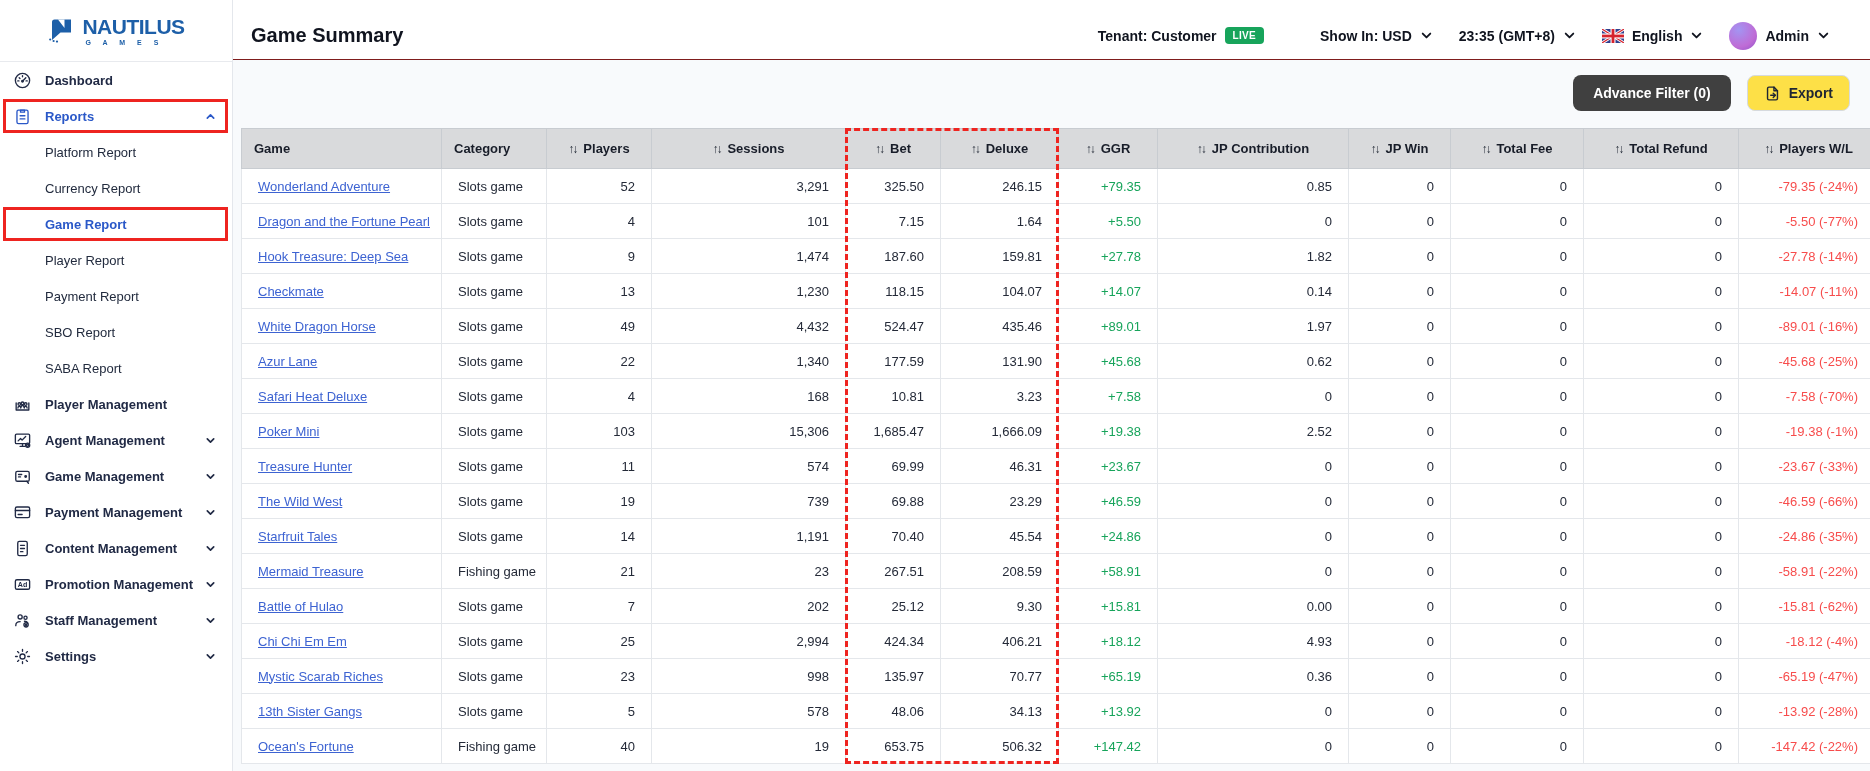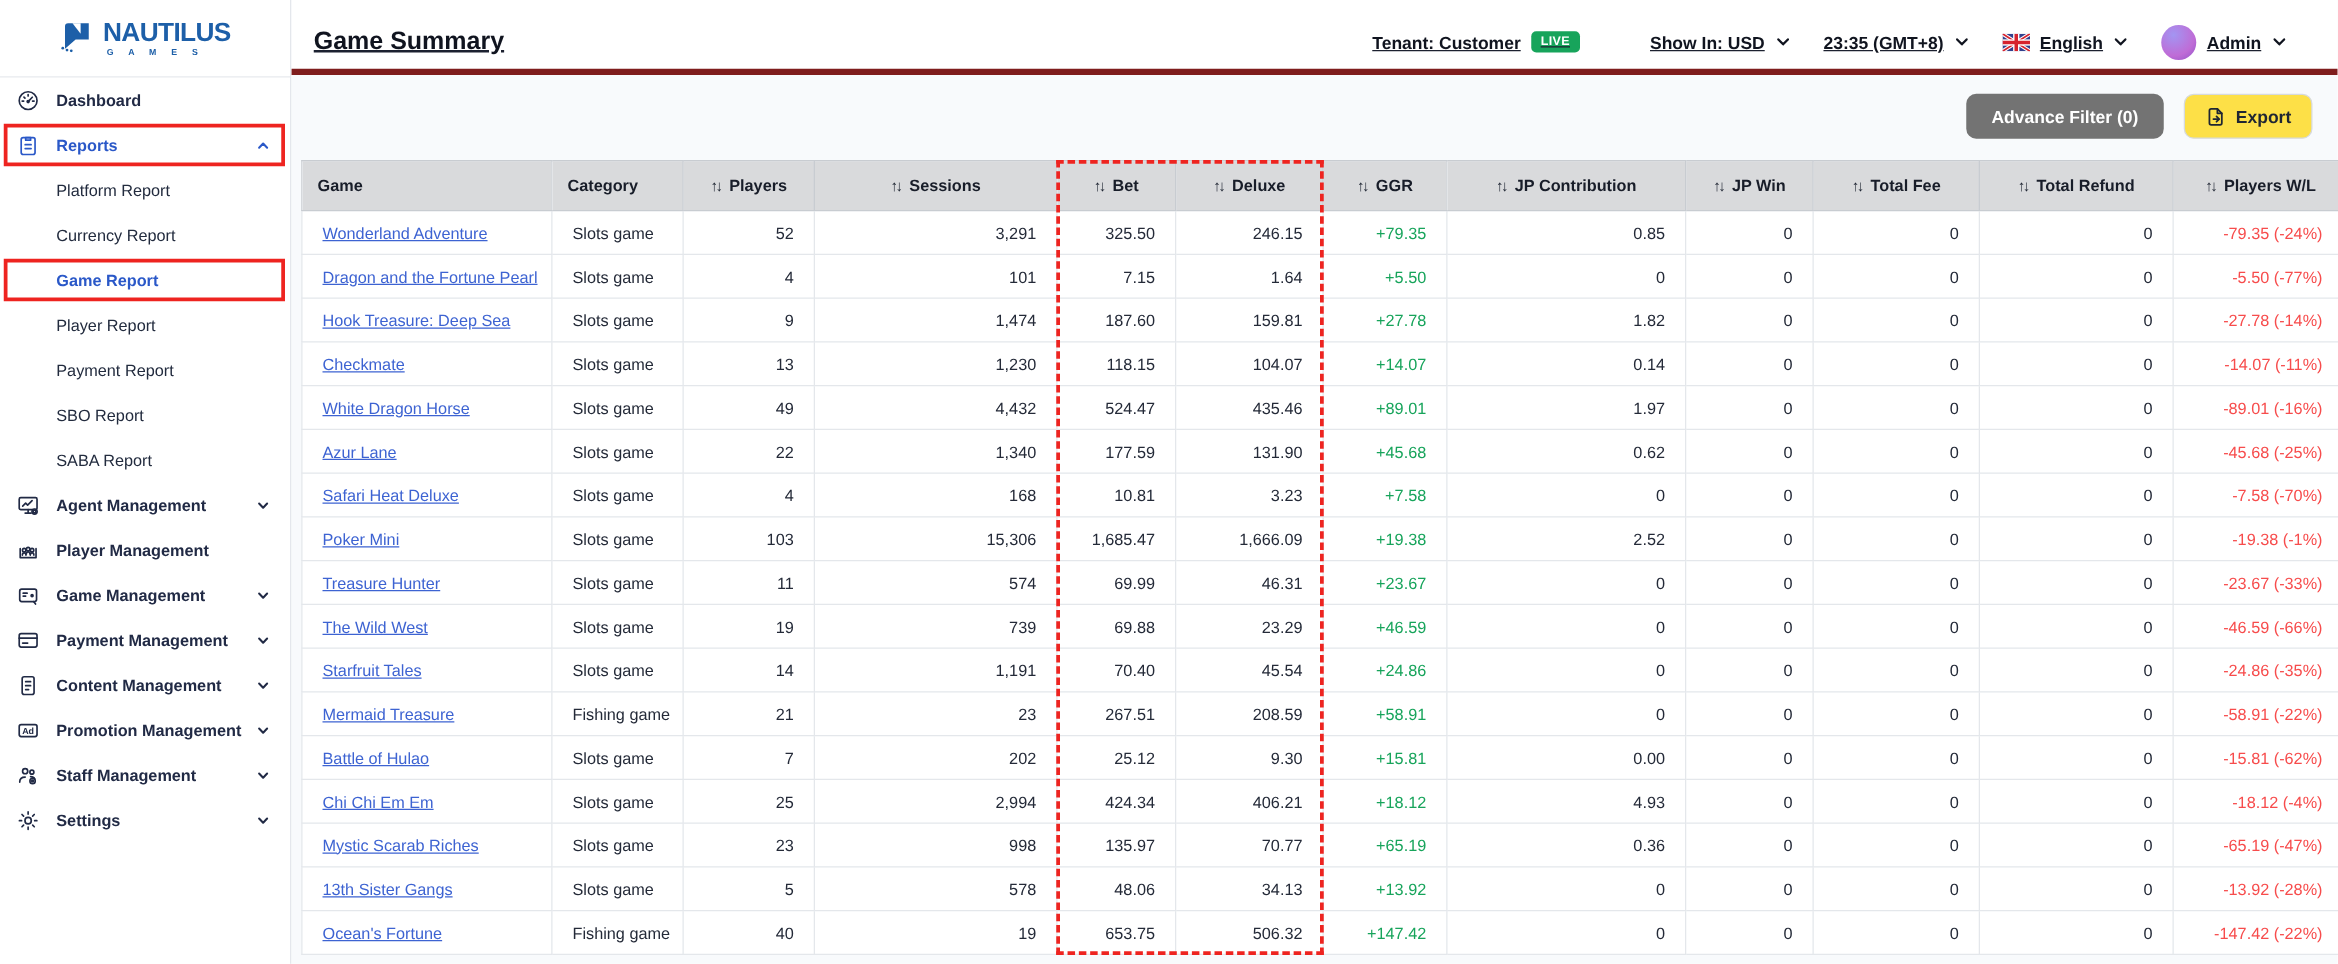--- a/index.html
+++ b/index.html
@@ -25,39 +25,39 @@
   .nav-chevron { margin-left:auto; display:flex; align-items:center; }
   .nav-item.active { color:#2a58c8; }
   .nav-sub { position:relative; height:36px; display:flex; align-items:center;
     padding-left:45px; font-size:13px; color:#222b3e; cursor:pointer; white-space:nowrap; }
   .nav-sub.active { color:#2a58c8; font-weight:700; }
   .red-box { position:absolute; left:3px; right:4px; top:1px; bottom:1px;
     border:3px solid #ee2420; pointer-events:none; }
 
   
   .main { position:absolute; left:233px; top:0; right:0; bottom:0; background:#f8fafc; }
-  .topbar { height:60px; background:#fff; border-bottom:5px solid #7f1d1d;
-    display:flex; align-items:center; padding:12px 40px 0 18px;text-decoration:underline; }
+  .topbar { height:60px; background:#fff; border-bottom:1px solid #7f1d1d;
+    display:flex; align-items:center; padding:12px 40px 0 18px; }
   .page-title { font-size:20px; font-weight:700; color:#10141f; }
   .topbar-right { margin-left:auto; display:flex; align-items:center; gap:26px;
     font-size:14px; font-weight:700; color:#10141f; }
   .tb-group { display:flex; align-items:center; gap:8px; white-space:nowrap; }
   .tenant-group { margin-right:30px; }
   .live-badge { background:#17a45b; color:#fff; font-size:10px; font-weight:700;
     padding:3px 8px; border-radius:4px; letter-spacing:.3px; }
   .chev { display:flex; align-items:center; }
   .avatar { width:28px; height:28px; border-radius:50%;
     background:radial-gradient(circle at 35% 28%, #a395f2, #bf6cd6 62%, #8f52c9); }
   .flag { display:flex; align-items:center; }
 
   
   .toolbar { position:absolute; top:75px; right:20px; display:flex; gap:16px; }
   .btn { height:36px; display:flex; align-items:center; border-radius:8px;
     font-size:14px; font-weight:700; cursor:pointer; }
-  .btn-primary { background:#737373; color:#fff; padding:0 20px; border:none; }
+  .btn-primary { background:#404040; color:#fff; padding:0 20px; border:none; }
   .btn-secondary { background:#fde047; color:#1f2633; padding:0 16px;
     border:1px solid #d6dade; gap:8px; }
 
   
   .table-wrap { position:absolute; left:8px; top:128px; width:1637px; }
   table { border-collapse:collapse; table-layout:fixed; width:1637px; background:#fff; }
   th { background:#d9dadc; height:40px; font-size:13px; font-weight:700;
     color:#181d29; border:1px solid #c8ccd1; padding:0 12px; white-space:nowrap; overflow:hidden; }
   td { height:35px; font-size:13px; color:#242a38; border:1px solid #e4e7eb;
     background:#fff; padding:0 16px; white-space:nowrap; overflow:hidden; }
@@ -137,45 +137,45 @@
       </div>
       <div class="nav-sub">
         <span>SBO Report</span>
       </div>
       <div class="nav-sub">
         <span>SABA Report</span>
       </div>
       <div class="nav-item">
         <span class="nav-icon">
           <svg viewBox="0 0 24 24" fill="none" stroke="currentColor" stroke-width="1.7" stroke-linecap="round" stroke-linejoin="round">
+            <path d="M4 10 v9 M20 10 v9 M4 19 h16"></path>
+            <circle cx="8" cy="11.5" r="1.7"></circle>
+            <circle cx="12" cy="10.5" r="1.7"></circle>
+            <circle cx="16" cy="11.5" r="1.7"></circle>
+            <path d="M6.2 16.5 c0-1.4 .8-2.2 1.8-2.2 s1.8 .8 1.8 2.2 M10.2 15.5 c0-1.4 .8-2.2 1.8-2.2 s1.8 .8 1.8 2.2 M14.2 16.5 c0-1.4 .8-2.2 1.8-2.2 s1.8 .8 1.8 2.2"></path>
+          </svg>
+        </span>
+        <span class="nav-label">Player Management</span>
+      </div>
+      <div class="nav-item">
+        <span class="nav-icon">
+          <svg viewBox="0 0 24 24" fill="none" stroke="currentColor" stroke-width="1.7" stroke-linecap="round" stroke-linejoin="round">
             <rect x="3" y="4" width="18" height="12" rx="1.5"></rect>
             <path d="M6.5 12.5 l3-3 2 2 4.5-4.5"></path>
             <path d="M9 19.5 h6 M12 16 v3.5"></path>
             <circle cx="18.5" cy="18" r="2.6" fill="#fff"></circle>
             <circle cx="18.5" cy="18" r="1.4"></circle>
           </svg>
         </span>
         <span class="nav-label">Agent Management</span>
         <span class="nav-chevron">
           <svg width="11" height="11" viewBox="0 0 12 12" fill="none">
             <path d="M2.5 4.2 L6 7.8 L9.5 4.2" stroke="currentColor" stroke-width="1.8" stroke-linecap="round" stroke-linejoin="round"></path>
           </svg>
         </span>
-      </div>
-      <div class="nav-item">
-        <span class="nav-icon">
-          <svg viewBox="0 0 24 24" fill="none" stroke="currentColor" stroke-width="1.7" stroke-linecap="round" stroke-linejoin="round">
-            <path d="M4 10 v9 M20 10 v9 M4 19 h16"></path>
-            <circle cx="8" cy="11.5" r="1.7"></circle>
-            <circle cx="12" cy="10.5" r="1.7"></circle>
-            <circle cx="16" cy="11.5" r="1.7"></circle>
-            <path d="M6.2 16.5 c0-1.4 .8-2.2 1.8-2.2 s1.8 .8 1.8 2.2 M10.2 15.5 c0-1.4 .8-2.2 1.8-2.2 s1.8 .8 1.8 2.2 M14.2 16.5 c0-1.4 .8-2.2 1.8-2.2 s1.8 .8 1.8 2.2"></path>
-          </svg>
-        </span>
-        <span class="nav-label">Player Management</span>
       </div>
       <div class="nav-item">
         <span class="nav-icon">
           <svg viewBox="0 0 24 24" fill="none" stroke="currentColor" stroke-width="1.7" stroke-linecap="round" stroke-linejoin="round">
             <rect x="3.5" y="5.5" width="17" height="12.5" rx="2"></rect>
             <path d="M7 9.5 h4 M7 12.5 h2.5"></path>
             <circle cx="16" cy="12" r="1" fill="currentColor"></circle>
             <path d="M17.5 18 l2 2.5"></path>
           </svg>
         </span>

